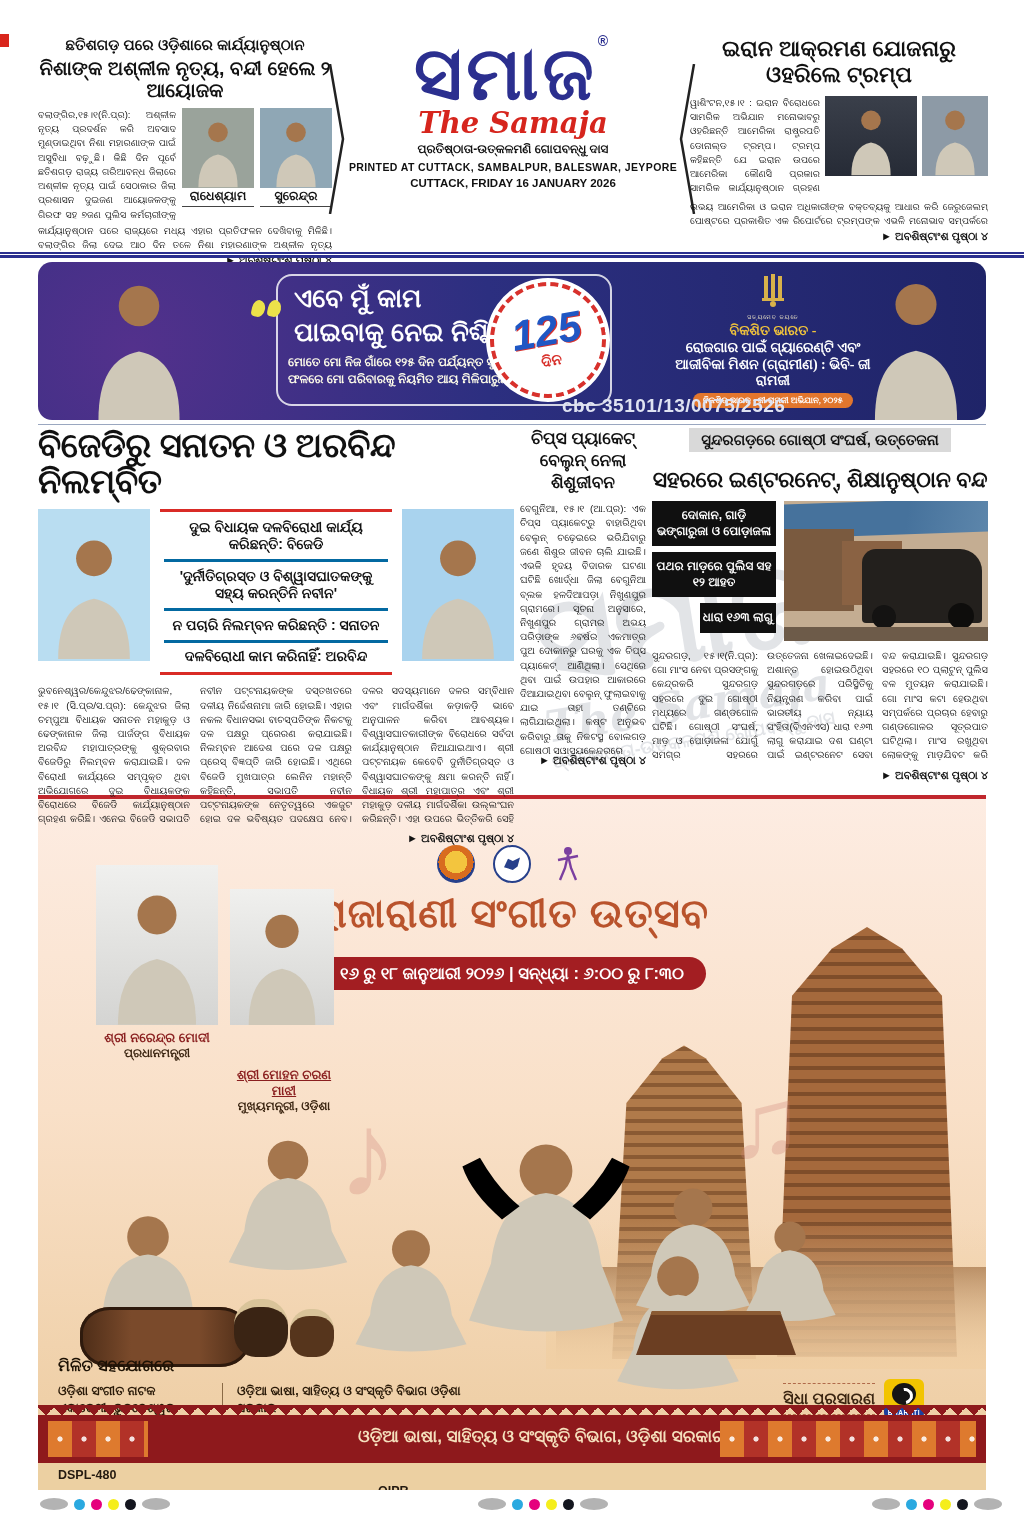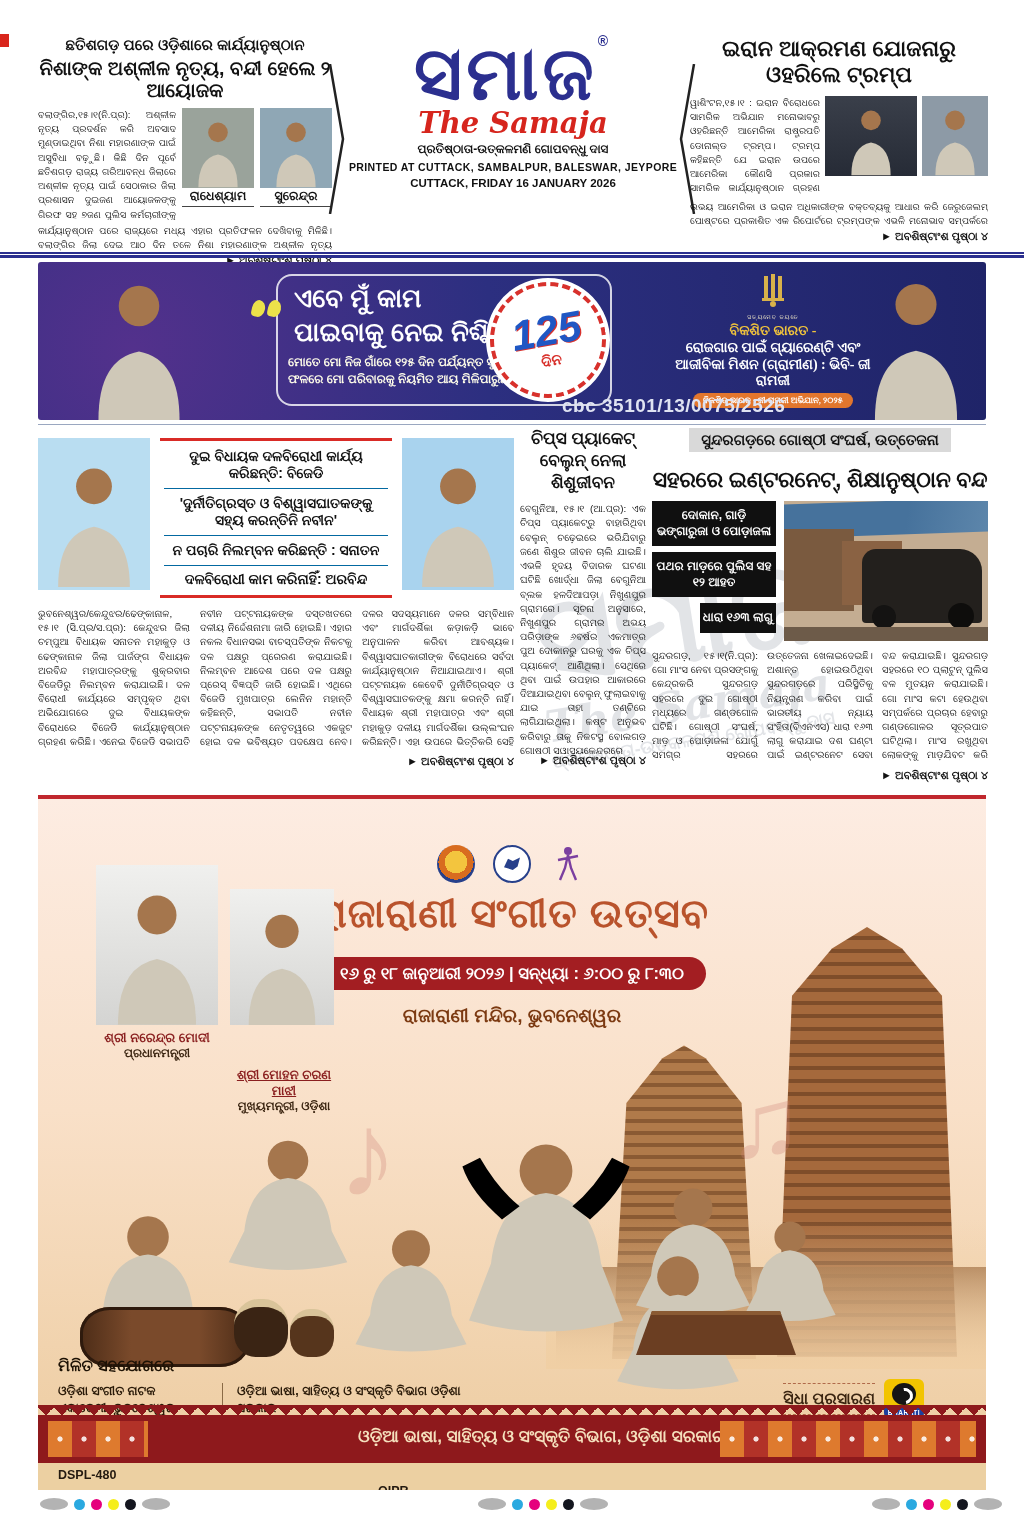--- a/index.html
+++ b/index.html
@@ -32,21 +32,21 @@
   .mh-date{font-size:11.5px;font-weight:800;margin-top:4px;}
   .tr-art{left:690px;top:36px;width:298px;}
   .tr-head{font-size:22px;font-weight:800;line-height:1.2;text-align:center;}
   .tr-row{display:flex;gap:5px;margin-top:7px;}
   .tr-body{flex:1;font-size:9.5px;line-height:1.5;height:100px;overflow:hidden;}
   .tr-ph1{width:92px;height:80px;position:relative;overflow:hidden;}
   .tr-ph2{width:66px;height:80px;position:relative;overflow:hidden;}
   .hdr-rule{left:0;top:252px;width:1024px;height:6px;
             background:linear-gradient(180deg,#2b2f8f 0 2px,#fff 2px 3px,#2b2f8f 3px 6px);}
   
-  .banner{left:38px;top:262px;width:948px;height:158px;border-radius:3px;overflow:hidden;
+  .banner{left:38px;top:262px;width:948px;height:158px;border-radius:14px;overflow:hidden;
           background:radial-gradient(circle at 10% 55%,#53318c 0%,#2c2f80 42%,#1f2468 100%);}
   .bn-worker{left:6px;top:6px;width:190px;height:152px;}
   .bn-qbox{left:238px;top:12px;width:336px;height:132px;border:2px solid rgba(255,255,255,.8);border-radius:16px;}
   .bn-quote{left:214px;top:38px;display:flex;gap:3px;}
   .bn-quote i{display:block;width:13px;height:17px;background:#ece24a;border-radius:50% 50% 50% 4px;transform:rotate(12deg);}
   .bn-h1{left:256px;top:20px;width:310px;color:#fff;font-weight:800;font-size:26px;line-height:1.3;}
   .bn-sub{left:250px;top:92px;width:318px;color:#fdfbe8;font-size:12px;line-height:1.45;font-weight:600;}
   .bn-badge{left:452px;top:20px;width:116px;height:116px;border-radius:50%;background:#fff;
             border:4px dashed #d8312c;transform:rotate(-10deg);display:flex;flex-direction:column;
             align-items:center;justify-content:center;box-shadow:0 0 0 4px #fff;}
@@ -66,21 +66,21 @@
   
   .wm{left:340px;top:560px;width:680px;transform:rotate(-9deg);opacity:.22;color:#7d8696;z-index:0;text-align:center;}
   .wm .w1{font-size:120px;font-weight:800;line-height:1;}
   .wm .w2{font-family:"DejaVu Serif","Liberation Serif",serif;font-style:italic;font-weight:700;font-size:44px;}
   .wm .w3{font-size:18px;font-weight:700;}
   .lead{left:38px;top:428px;width:476px;z-index:1;}
   .lead-head{font-size:34px;font-weight:800;line-height:1.05;letter-spacing:-.5px;}
   .lead-row{display:flex;gap:10px;margin-top:10px;align-items:stretch;}
   .portrait{width:112px;height:152px;position:relative;overflow:hidden;flex:none;}
   .deck{flex:1;border-top:3px solid #d92b26;border-bottom:3px solid #d92b26;padding:1px 4px;}
-  .deck-line{font-size:14px;font-weight:800;text-align:center;padding:5.5px 0;border-bottom:1px solid #0369a1;line-height:1.25;}
+  .deck-line{font-size:14px;font-weight:800;text-align:center;padding:5.5px 0;border-bottom:3px solid #0369a1;line-height:1.25;}
   .deck-line:last-child{border-bottom:none;}
   .lead-body{margin-top:9px;column-count:3;column-gap:10px;font-size:9.8px;line-height:1.45;height:148px;overflow:hidden;}
   .midcol{left:520px;top:428px;width:126px;z-index:1;}
   .mid-head{font-size:17px;font-weight:800;line-height:1.3;text-align:center;}
   .mid-body{margin-top:8px;font-size:9.8px;line-height:1.45;height:252px;overflow:hidden;}
   .rt-art{left:652px;top:428px;width:336px;z-index:1;}
   .rt-kicker{width:fit-content;margin:0 auto;background:#d9d9d9;font-size:15px;font-weight:800;padding:3px 12px;}
   .rt-head{font-size:22px;font-weight:800;text-align:center;margin-top:15px;letter-spacing:-.3px;}
   .rt-row{display:flex;gap:8px;margin-top:8px;}
   .bboxes{width:124px;display:flex;flex-direction:column;gap:6px;flex:none;align-items:flex-end;}
@@ -302,20 +302,21 @@
   </div>
   <div class="abs under-banner-rule" data-name="banner-bottom-rule"></div>
 
   <div class="abs wm" data-name="samaja-watermark">
     <div class="w1">ସମାଜ</div>
     <div class="w2">The Samaja</div>
     <div class="w3">ପ୍ରତିଷ୍ଠାତା-ଉତ୍କଳମଣି ଗୋପବନ୍ଧୁ ଦାସ</div>
   </div>
 
   <div class="abs lead" data-name="article-bjd-suspension">
+    <div class="lead-head" data-name="lead-headline">ବିଜେଡିରୁ ସନାତନ ଓ ଅରବିନ୍ଦ ନିଲମ୍ବିତ</div>
     <div class="lead-row">
       <div class="portrait bg-blue1" data-name="photo-sanatan">
           <svg class="c-san">
             <use href="#person"></use>
           </svg>
         </div>
       <div class="deck" data-name="lead-deck">
         <div class="deck-line" data-name="deck-line">ଦୁଇ ବିଧାୟକ ଦଳବିରୋଧୀ କାର୍ଯ୍ୟ କରିଛନ୍ତି: ବିଜେଡି</div>
         <div class="deck-line" data-name="deck-line">'ଦୁର୍ନୀତିଗ୍ରସ୍ତ ଓ ବିଶ୍ୱାସଘାତକଙ୍କୁ ସହ୍ୟ କରନ୍ତିନି ନବୀନ'</div>
         <div class="deck-line" data-name="deck-line">ନ ପଚାରି ନିଲମ୍ବନ କରିଛନ୍ତି : ସନାତନ</div>
@@ -372,21 +373,20 @@
       <div class="lg lg2" data-name="odisha-government-seal-icon"></div>
       <div class="lg lg3" data-name="sangeet-natak-akademi-dancer-icon">
         <svg width="26" height="36" viewBox="0 0 26 36">
             <circle cx="13" cy="5" r="4" fill="#7b3fa0"></circle>
           <path d="M13 9 L10 22 L5 34 M13 9 L16 22 L21 34 M3 14 L13 12 L23 10" stroke="#7b3fa0" stroke-width="2.4" fill="none"></path>
           </svg>
       </div>
     </div>
     <div class="abs ad-title" data-name="festival-title">ରାଜାରାଣୀ ସଂଗୀତ ଉତ୍ସବ</div>
     <div class="abs ad-pill" data-name="festival-date-pill">୧୬ ରୁ ୧୮ ଜାନୁଆରୀ ୨୦୨୬  |  ସନ୍ଧ୍ୟା : ୬:୦୦ ରୁ ୮:୩୦</div>
-    <div class="abs ad-venue" data-name="festival-venue">ରାଜାରାଣୀ ମନ୍ଦିର, ଭୁବନେଶ୍ୱର</div>
 
     <div class="abs pm-card" data-name="pm-photo-card">
       <div class="pm-ph" data-name="photo-pm-modi">
           <svg class="c-modi">
             <use href="#person"></use>
           </svg>
         </div>
       <div class="pm-name" data-name="pm-name">ଶ୍ରୀ ନରେନ୍ଦ୍ର ମୋଦୀ</div>
       <div class="pm-role" data-name="pm-role">ପ୍ରଧାନମନ୍ତ୍ରୀ</div>
     </div>

